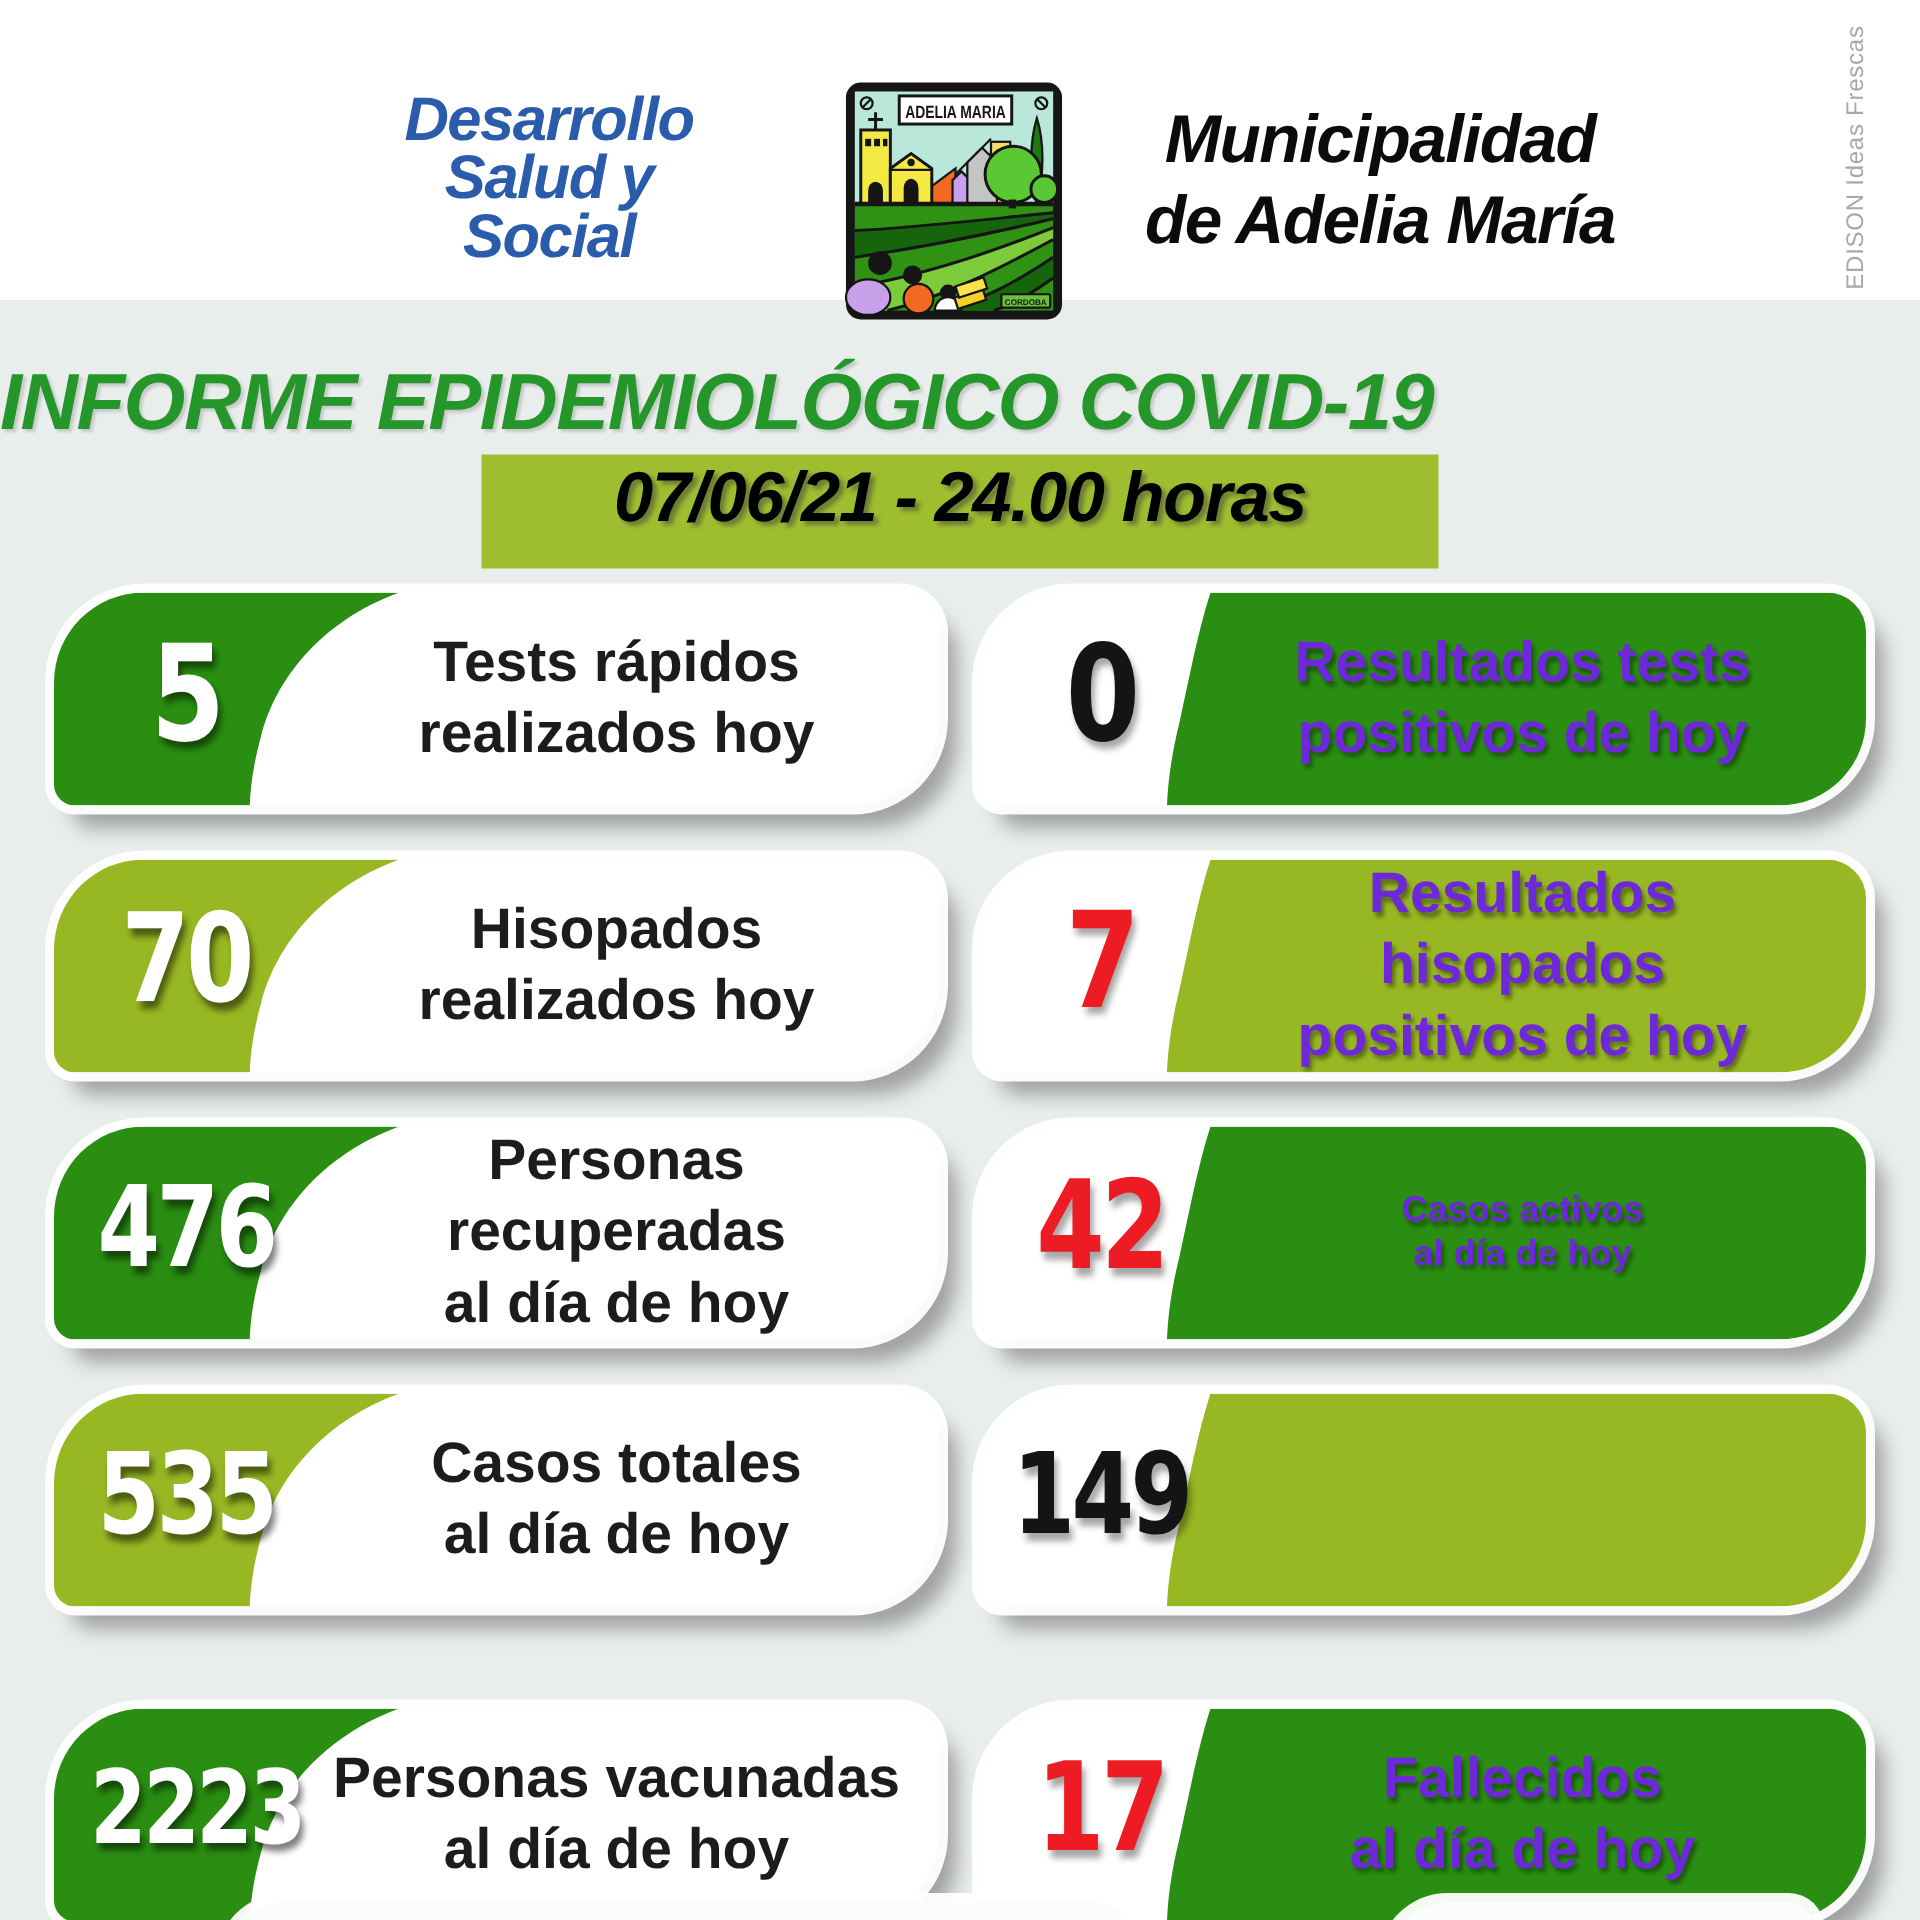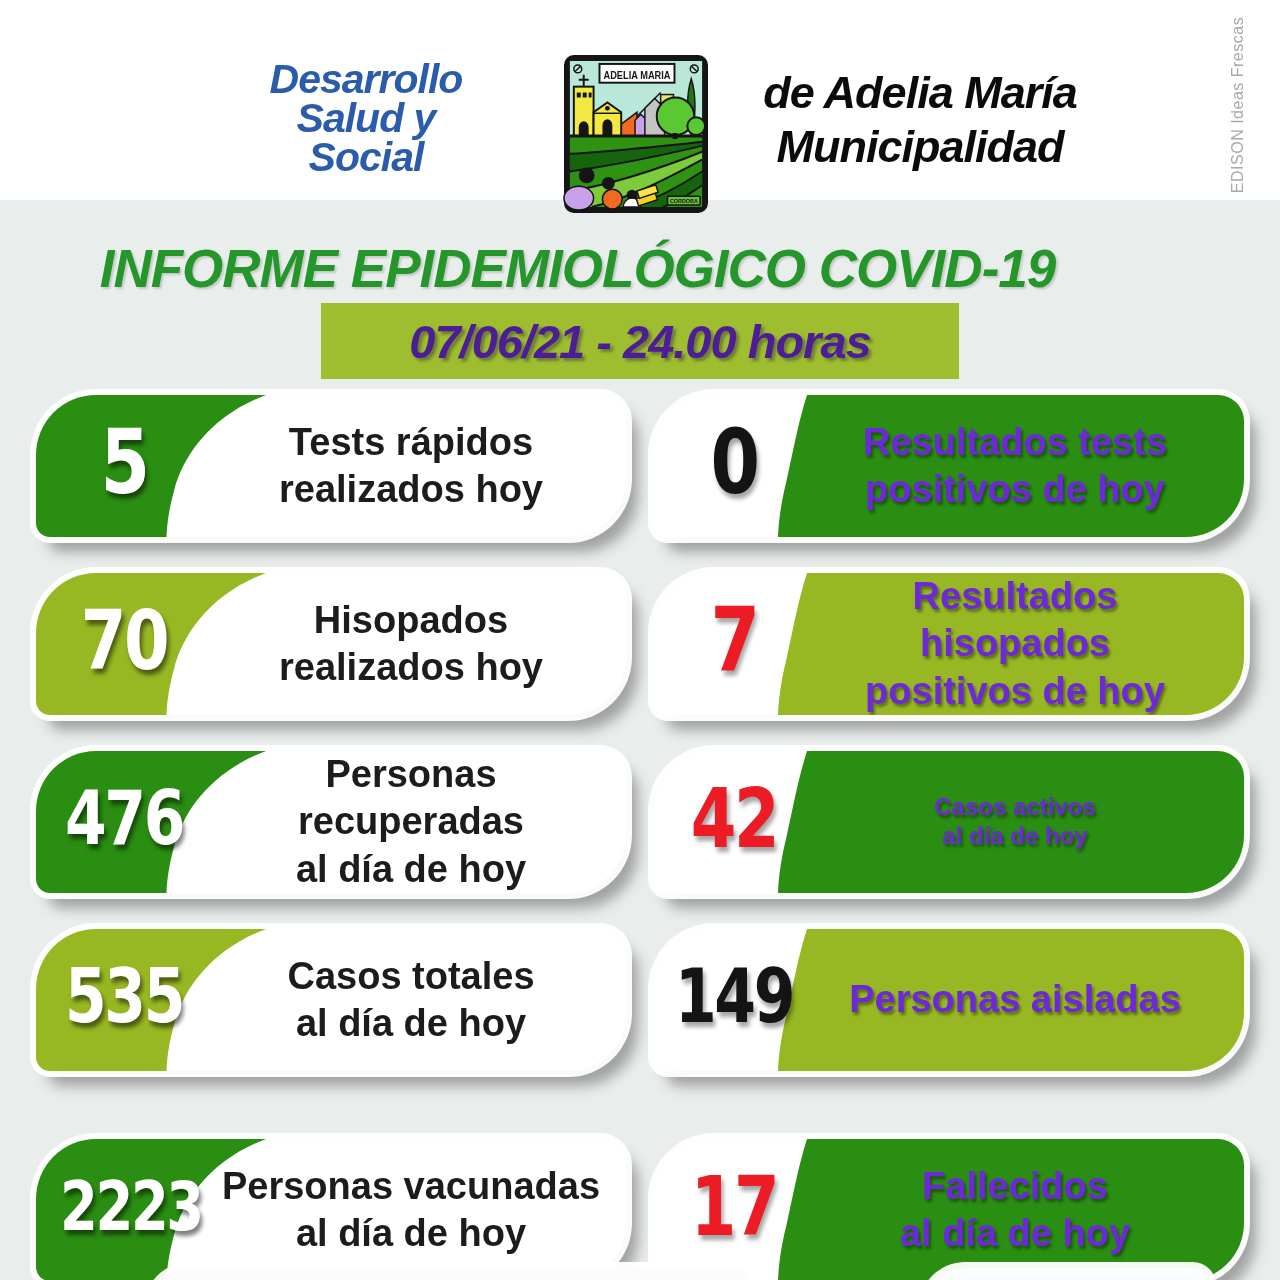--- a/index.html
+++ b/index.html
@@ -21,29 +21,29 @@
     position:absolute;left:735px;top:66px;width:370px;text-align:center;
     font-weight:700;font-style:italic;font-size:45px;line-height:1.2;
     color:#0b0b0b;letter-spacing:-1px;
   }
   .credit{
     position:absolute;left:1148px;top:96px;width:180px;text-align:center;
     transform:rotate(-90deg);font-size:16px;color:#a8a8a8;letter-spacing:.5px;
   }
 
   .title{
-    position:absolute;left:0;top:238px;width:1155px;text-align:center;
+    position:absolute;left:0;top:238px;width:1155px;text-align:left;
     font-size:53px;font-weight:700;font-style:italic;letter-spacing:-1px;
     color:var(--title-green,#24962a);text-shadow:2px 2px 2px rgba(0,0,0,.15);
   }
   .banner{
     position:absolute;left:321px;top:303px;width:638px;height:76px;
     background:var(--banner-green,#9fbe2f);
-    display:flex;align-items:center;justify-content:center;
-    font-size:47px;font-weight:700;font-style:italic;color:#4c1d95;
+    display:flex;align-items:flex-start;justify-content:center;
+    font-size:47px;font-weight:700;font-style:italic;color:#000000;
     text-shadow:3px 3px 3px rgba(60,60,60,.5);letter-spacing:-1px;
   }
 
   #cards .card{
     position:absolute;width:590px;height:142px;background:#fff;overflow:hidden;
     border-radius:60px 26px 58px 14px;
     box-shadow:0 0 0 6px rgba(255,255,255,.95), 12px 15px 13px rgba(70,70,70,.45);
   }
   .c1{left:36px}.c2{left:654px}
   .r1{top:395px}.r2{top:573px}.r3{top:751px}.r4{top:929px}.r5{top:1139px}
@@ -139,22 +139,22 @@
     <rect x="79" y="139" width="20" height="8" fill="#ffe24a" stroke="#151515" stroke-width="1.5"></rect>
   </g>
 
   <rect x="38" y="13" width="76" height="19" fill="#ffffff" stroke="#151515" stroke-width="2"></rect>
   <text x="76" y="28" font-size="12" font-weight="bold" text-anchor="middle" fill="#151515" textLength="68" lengthAdjust="spacingAndGlyphs">ADELIA MARIA</text>
   <rect x="107" y="147" width="33" height="9" rx="1" fill="#6abf3a" stroke="#151515" stroke-width="1.5"></rect>
   <text x="123.5" y="154" font-size="5.5" font-weight="bold" text-anchor="middle" fill="#151515">CORDOBA</text>
 </svg>
 
 <div class="muni">
+  <div>Municipalidad</div>
   <div>de Adelia María</div>
-  <div>Municipalidad</div>
 </div>
 
 <div class="credit">EDISON Ideas Frescas</div>
 
 <div class="title">INFORME EPIDEMIOLÓGICO COVID-19</div>
 
 <div class="banner">
   <span>07/06/21 - 24.00 horas</span>
 </div>
 
@@ -221,21 +221,20 @@
     <div class="num" style="color: rgb(255, 255, 255); font-size: 75px;">535</div>
     <div class="label">Casos totales
 al día de hoy</div>
   </div>
 
   <div class="card right c2 r4 tone-light">
     <svg class="shape" viewBox="0 0 590 142" preserveAspectRatio="none">
         <path d="M153 0 H590 V142 H124 C124.5 127 127 108 132 88 C138.5 59 144.5 26 153 0 Z"></path>
       </svg>
     <div class="num" style="color: rgb(20, 20, 20); font-size: 75px;">149</div>
-    <div class="label">Personas aisladas</div>
   </div>
 
   <div class="card left c1 r5 tone-dark">
     <svg class="shape" viewBox="0 0 590 142" preserveAspectRatio="none">
         <path d="M0 0 H230 C176 20 147 60 138 96 C133 114 131 129 130.5 142 H0 Z"></path>
       </svg>
     <div class="num" style="color: rgb(255, 255, 255); font-size: 68px;">2223</div>
     <div class="label">Personas vacunadas
 al día de hoy</div>
   </div>

